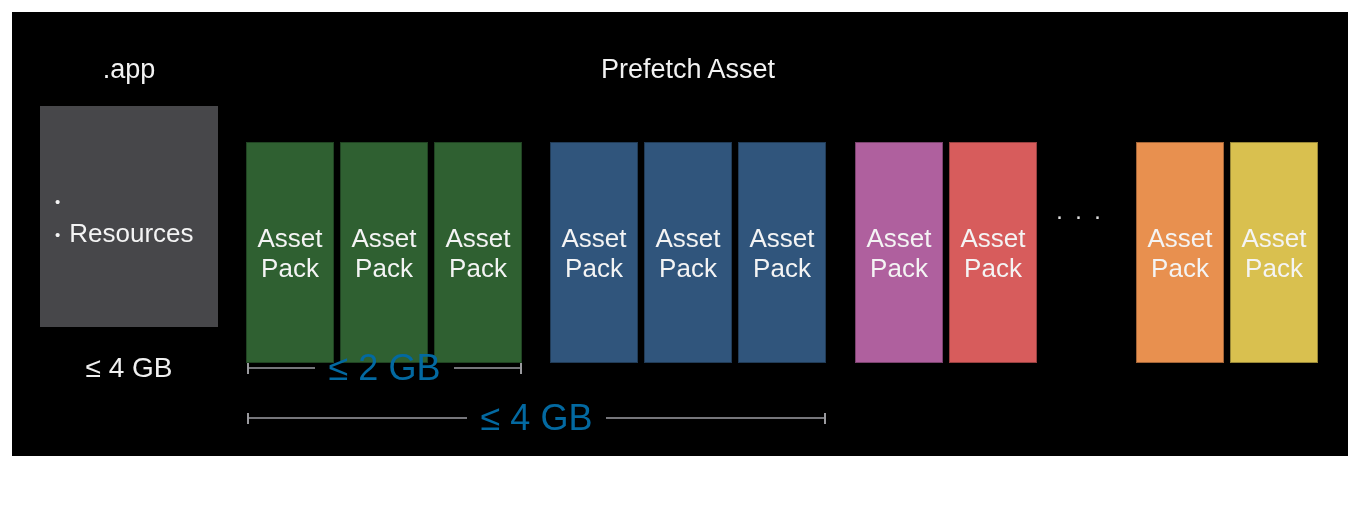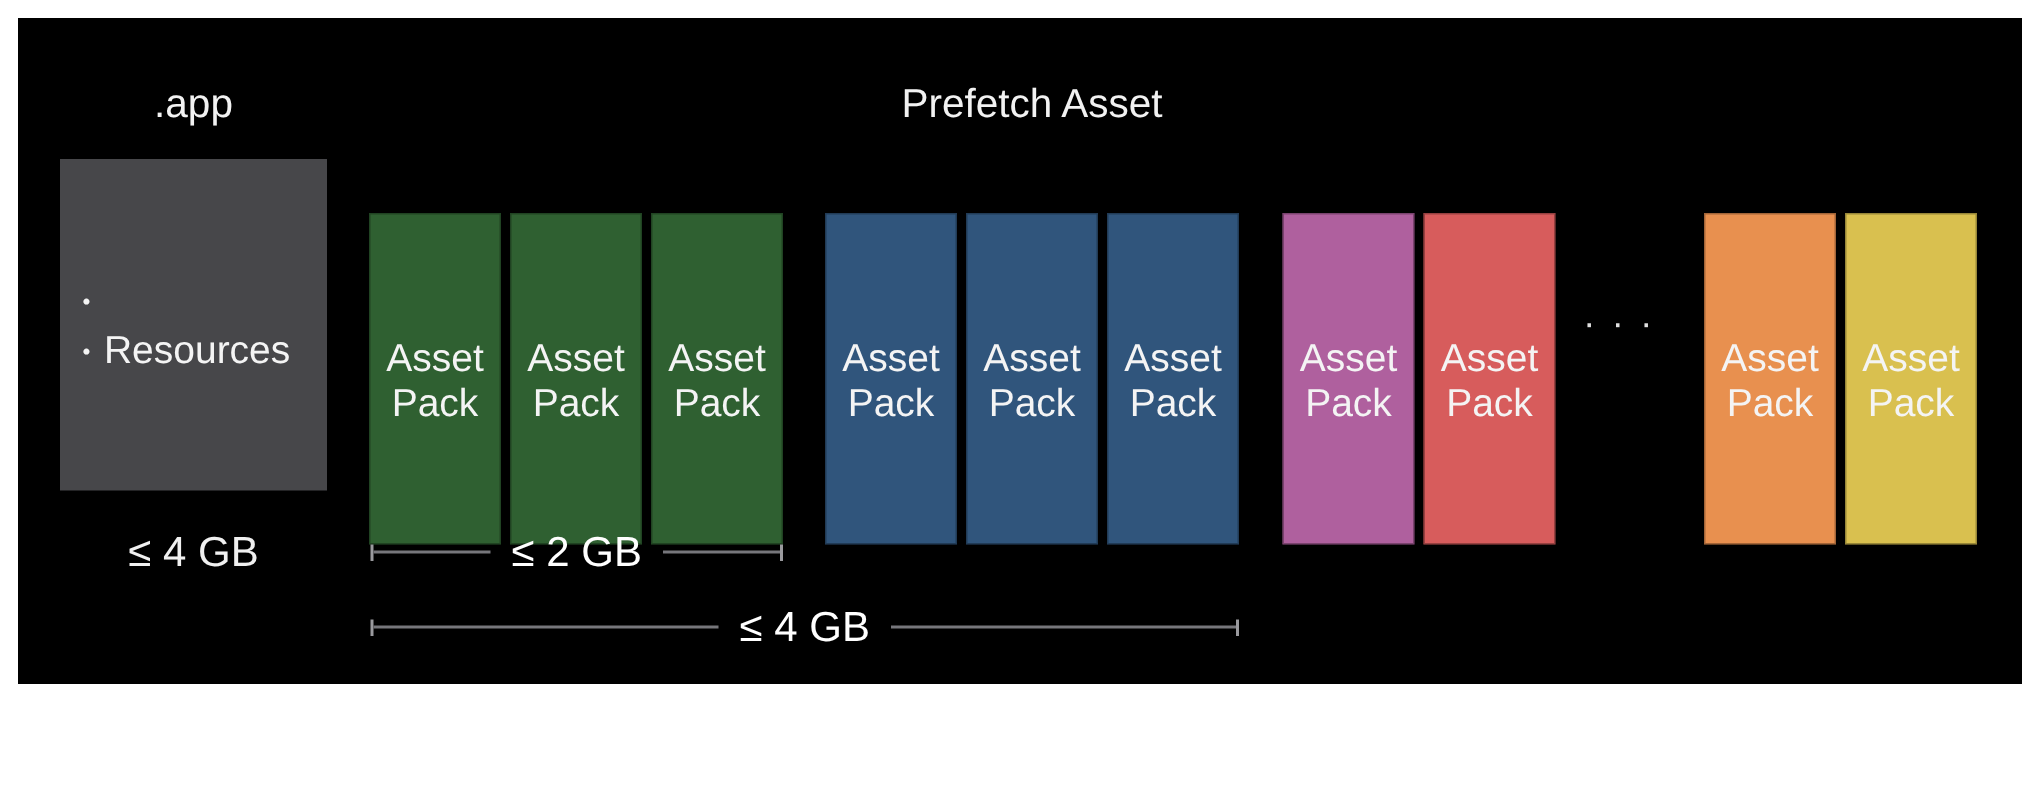--- a/index.html
+++ b/index.html
@@ -68,21 +68,21 @@
   .measure {
     position: absolute;
     height: 36px;
     display: flex; align-items: center;
   }
   .tick  { width: 2px; height: 11px; background: #9a9a9e; flex: none; }
   .mline { flex: 1; height: 2px; background: #76767b; }
   .mlabel {
     flex: none;
     padding: 0 14px;
-    color: #ffffff; font-size: 28px;
+    color: #0369a1; font-size: 36px;
     line-height: 36px;
     white-space: nowrap;
   }
 </style>
 </head>
 <body>
 
 <div class="panel">
 
   <div class="hdr" style="left:117px">.app</div>

